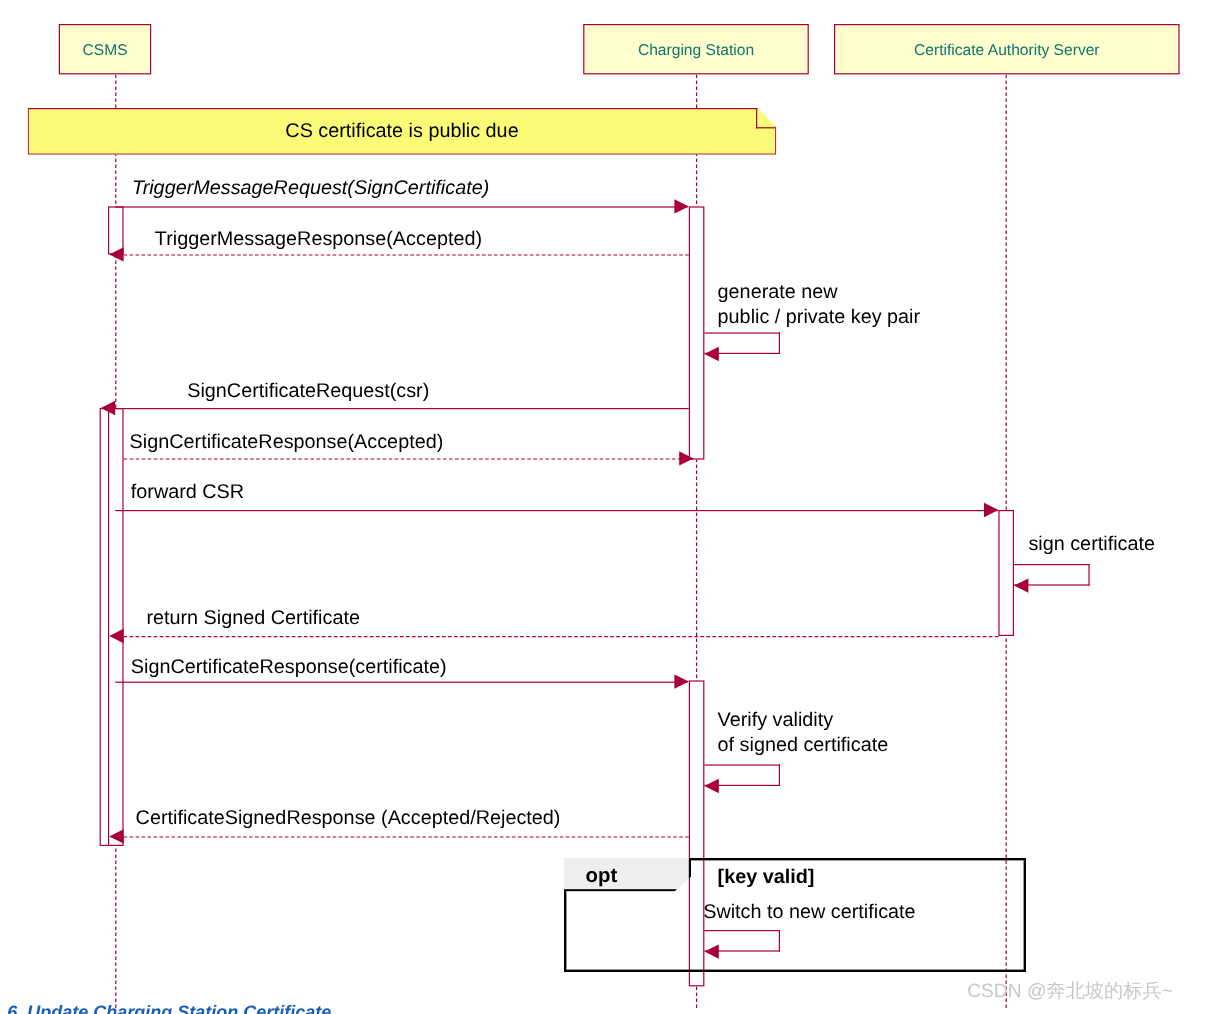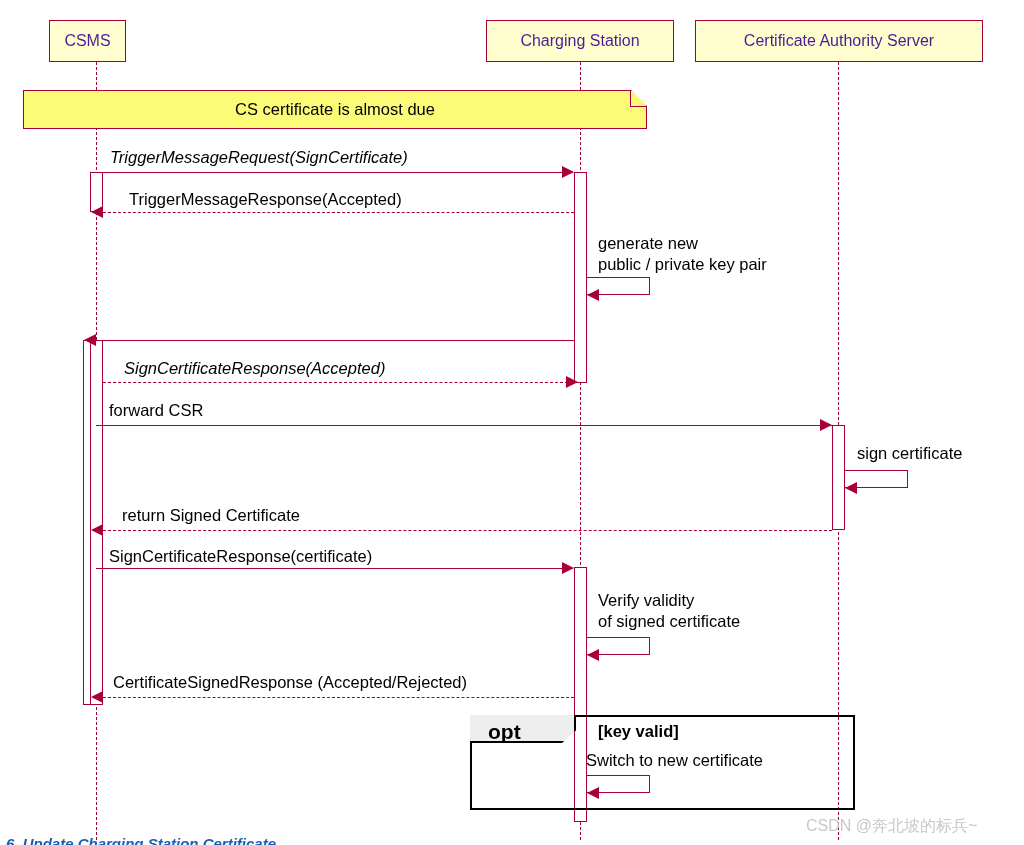--- a/index.html
+++ b/index.html
@@ -17,22 +17,22 @@
   }
 
   
   .participant {
     position: absolute;
     background: #FEFECE;
     border: 1.6px solid #A80036;
     display: flex;
     align-items: center;
     justify-content: center;
-    font-size: 16px;
-    color: #4c1d95;
+    font-size: 13px;
+    color: #0f766e;
     white-space: nowrap;
     padding: 0 12px;
   }
 
   
   .lifeline {
     position: absolute;
     width: 0;
     border-left: 1.6px dashed #A80036;
   }
@@ -120,21 +120,21 @@
   }
   .frag-tab {
     position: absolute;
     background: #EEEEEE;
     border-right: 2.6px solid #000000;
     border-bottom: 2.6px solid #000000;
     clip-path: polygon(0 0, 100% 0, 100% 55%, calc(100% - 14px) 100%, 0 100%);
   }
   .frag-tab-label {
     position: absolute;
-    font-size: 21px;
+    font-size: 17px;
     font-weight: bold;
     color: #000000;
   }
   .frag-guard {
     position: absolute;
     font-size: 16.5px;
     font-weight: bold;
     color: #000000;
     white-space: nowrap;
   }
@@ -168,21 +168,21 @@
     <span>CSMS</span>
   </div>
   <div class="participant" style="left:695px; top:20px; width:288px; height:42px;">
     <span>Certificate Authority Server</span>
   </div>
   <div class="participant" style="left:486px; top:20px; width:188px; height:42px;">
     <span>Charging Station</span>
   </div>
 
   <div class="note" style="left:23px; top:90px; width:624px; height:39px;">
-    <span>CS certificate is almost due</span>
+    <span>CS certificate is public due</span>
     <span class="note-fold"></span>
   </div>
 
   <div class="activation" style="left:90px; top:172px; height:40px;"></div>
 
   <div class="activation" style="left:83px; top:340px; height:365px;"></div>
 
   <div class="activation" style="left:90px; top:340px; height:365px;"></div>
 
   <div class="activation" style="left:574px; top:172px; height:211px;"></div>
@@ -200,24 +200,27 @@
   <div class="msg-label" style="left:116px; top:190px;margin-left:13px;">
     <span>TriggerMessageResponse(Accepted)</span>
   </div>
   <div class="msg-line dashed" style="left:103px; top:212px; width:471px;"></div>
   <div class="arrow-head arrow-left" style="left:91px; top:206px;"></div>
 
   <div class="self-label" style="left:598px; top:233px;"><span>generate new</span><br><span>public / private key pair</span></div>
   <div class="selfloop" style="left:587px; top:277px; width:63px; height:18px;"></div>
   <div class="arrow-head arrow-left" style="left:587px; top:289px;"></div>
 
+  <div class="msg-label" style="left:156px; top:317px;">
+    <span>SignCertificateRequest(csr)</span>
+  </div>
   <div class="msg-line" style="left:96px; top:340px; width:478px;"></div>
   <div class="arrow-head arrow-left" style="left:84px; top:334px;"></div>
 
-  <div class="msg-label" style="left:124px; top:359px;font-style:italic;">
+  <div class="msg-label" style="left:108px; top:359px;">
     <span>SignCertificateResponse(Accepted)</span>
   </div>
   <div class="msg-line dashed" style="left:103px; top:382px; width:475px;"></div>
   <div class="arrow-head arrow-right" style="left:566px; top:376px;"></div>
 
   <div class="msg-label" style="left:109px; top:401px;">
     <span>forward CSR</span>
   </div>
   <div class="msg-line" style="left:96px; top:425px; width:736px;"></div>
   <div class="arrow-head arrow-right" style="left:820px; top:419px;"></div>

